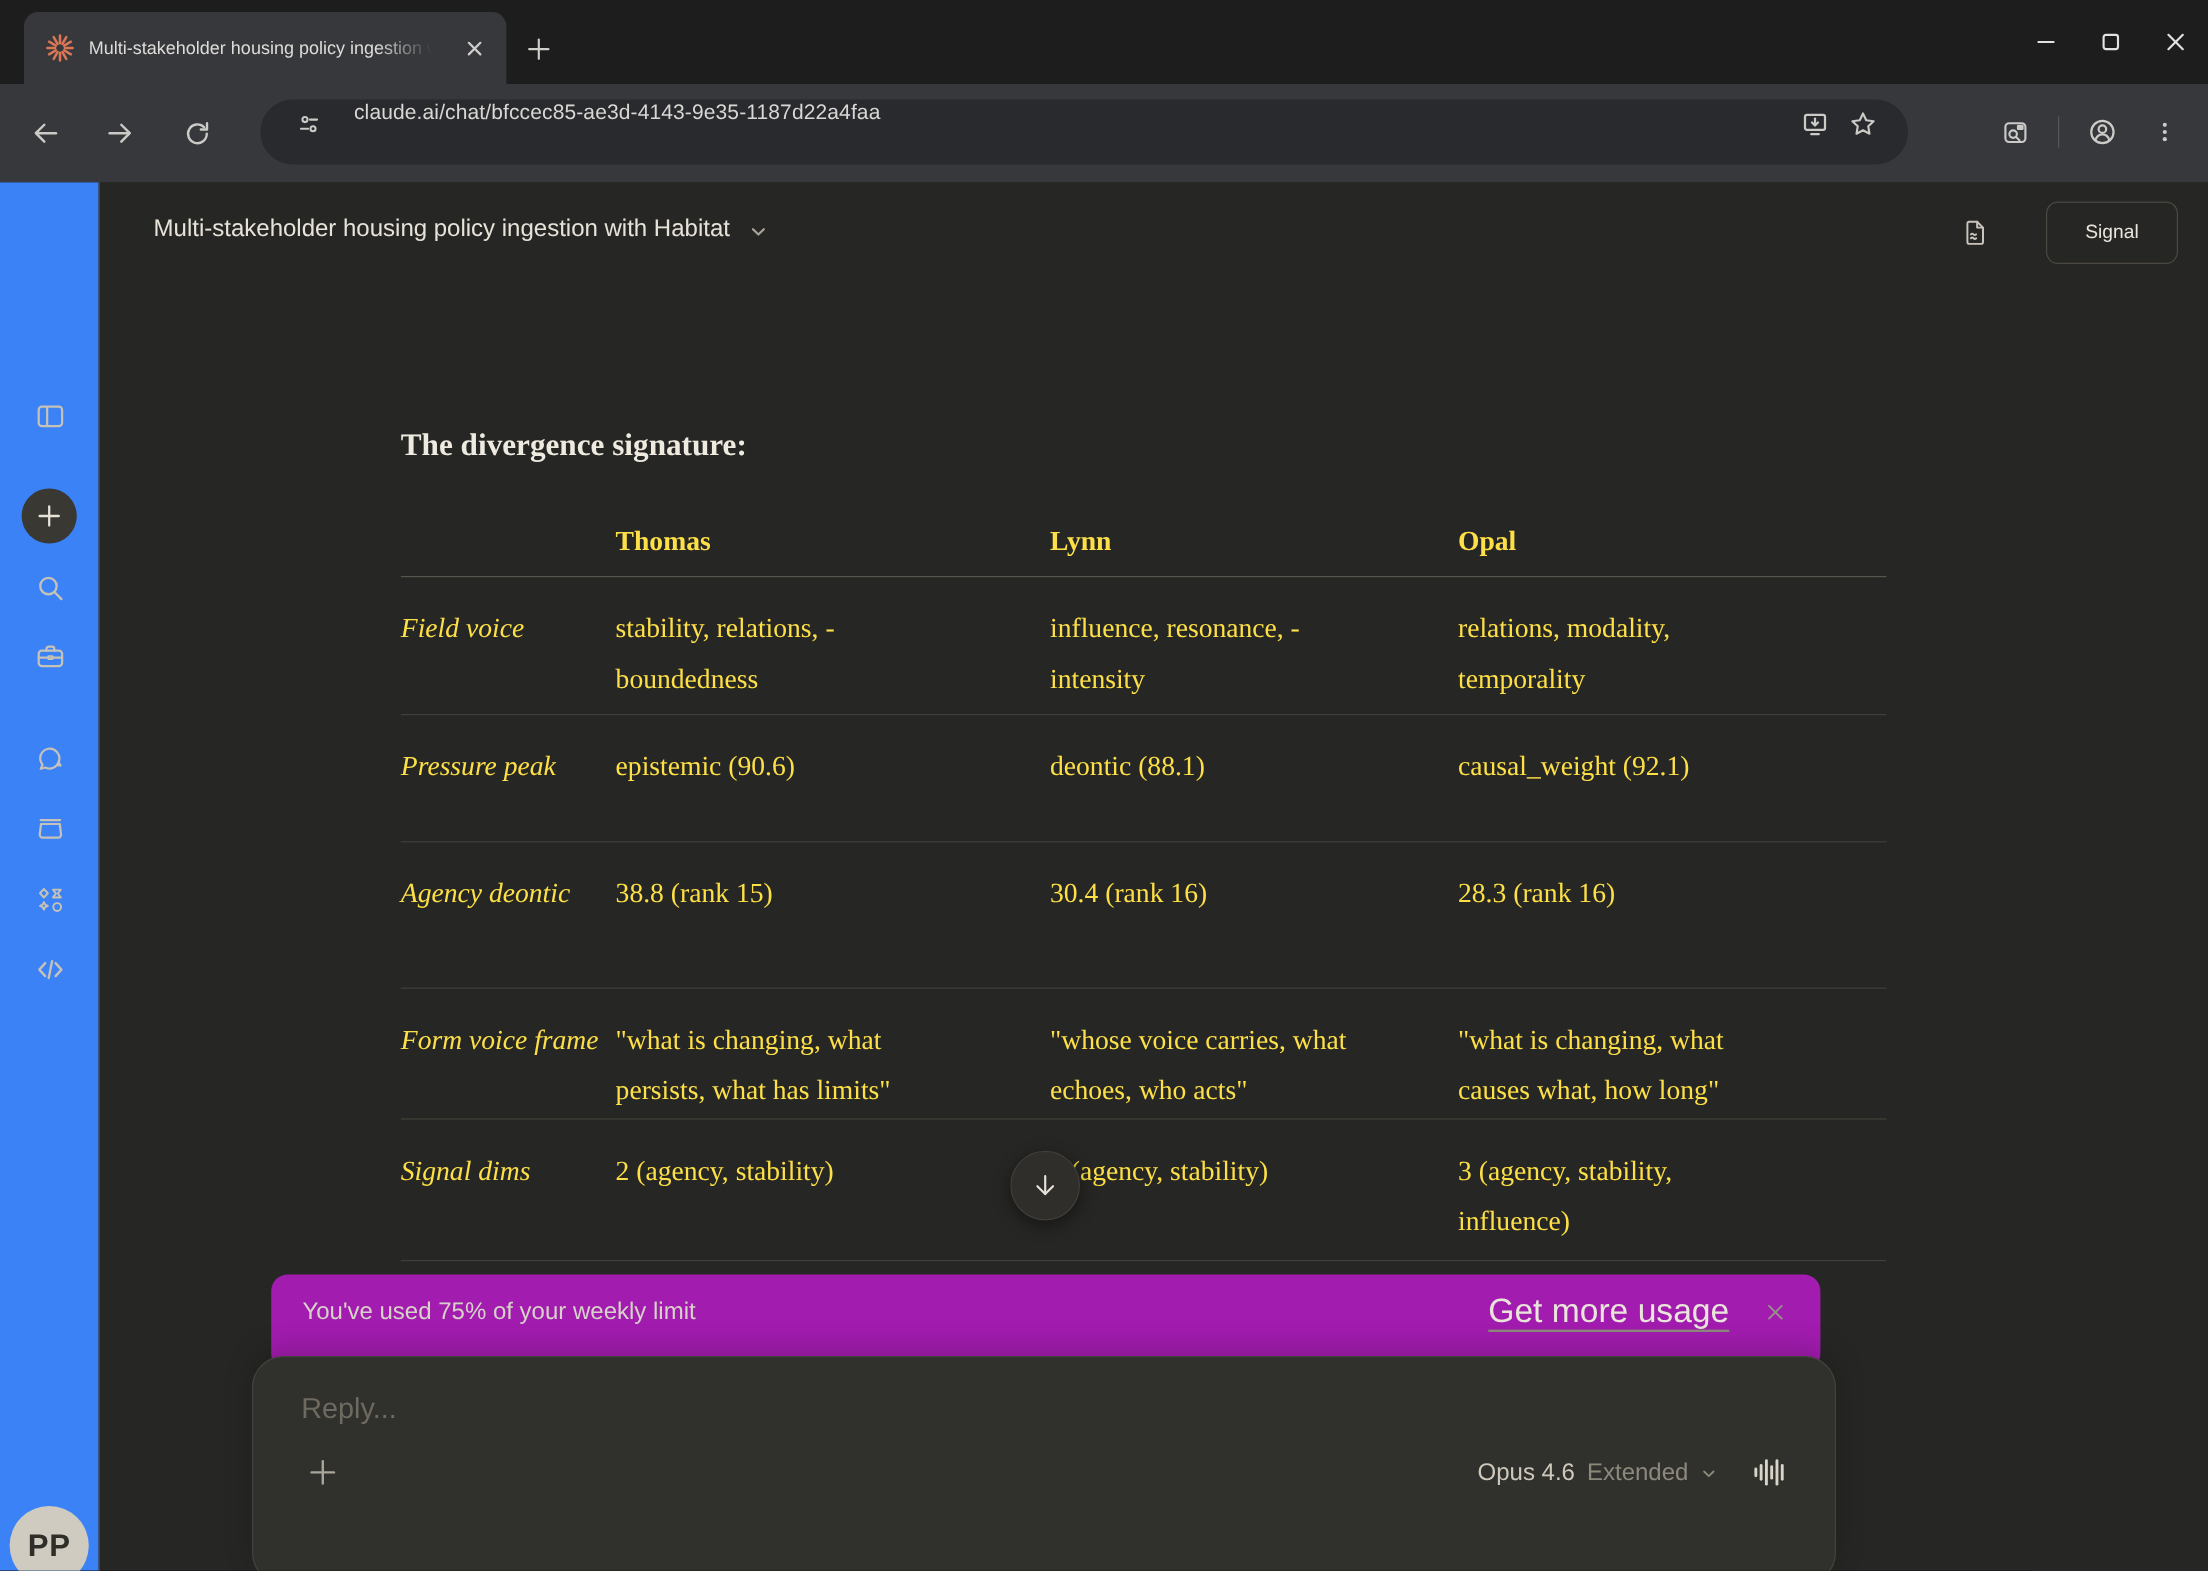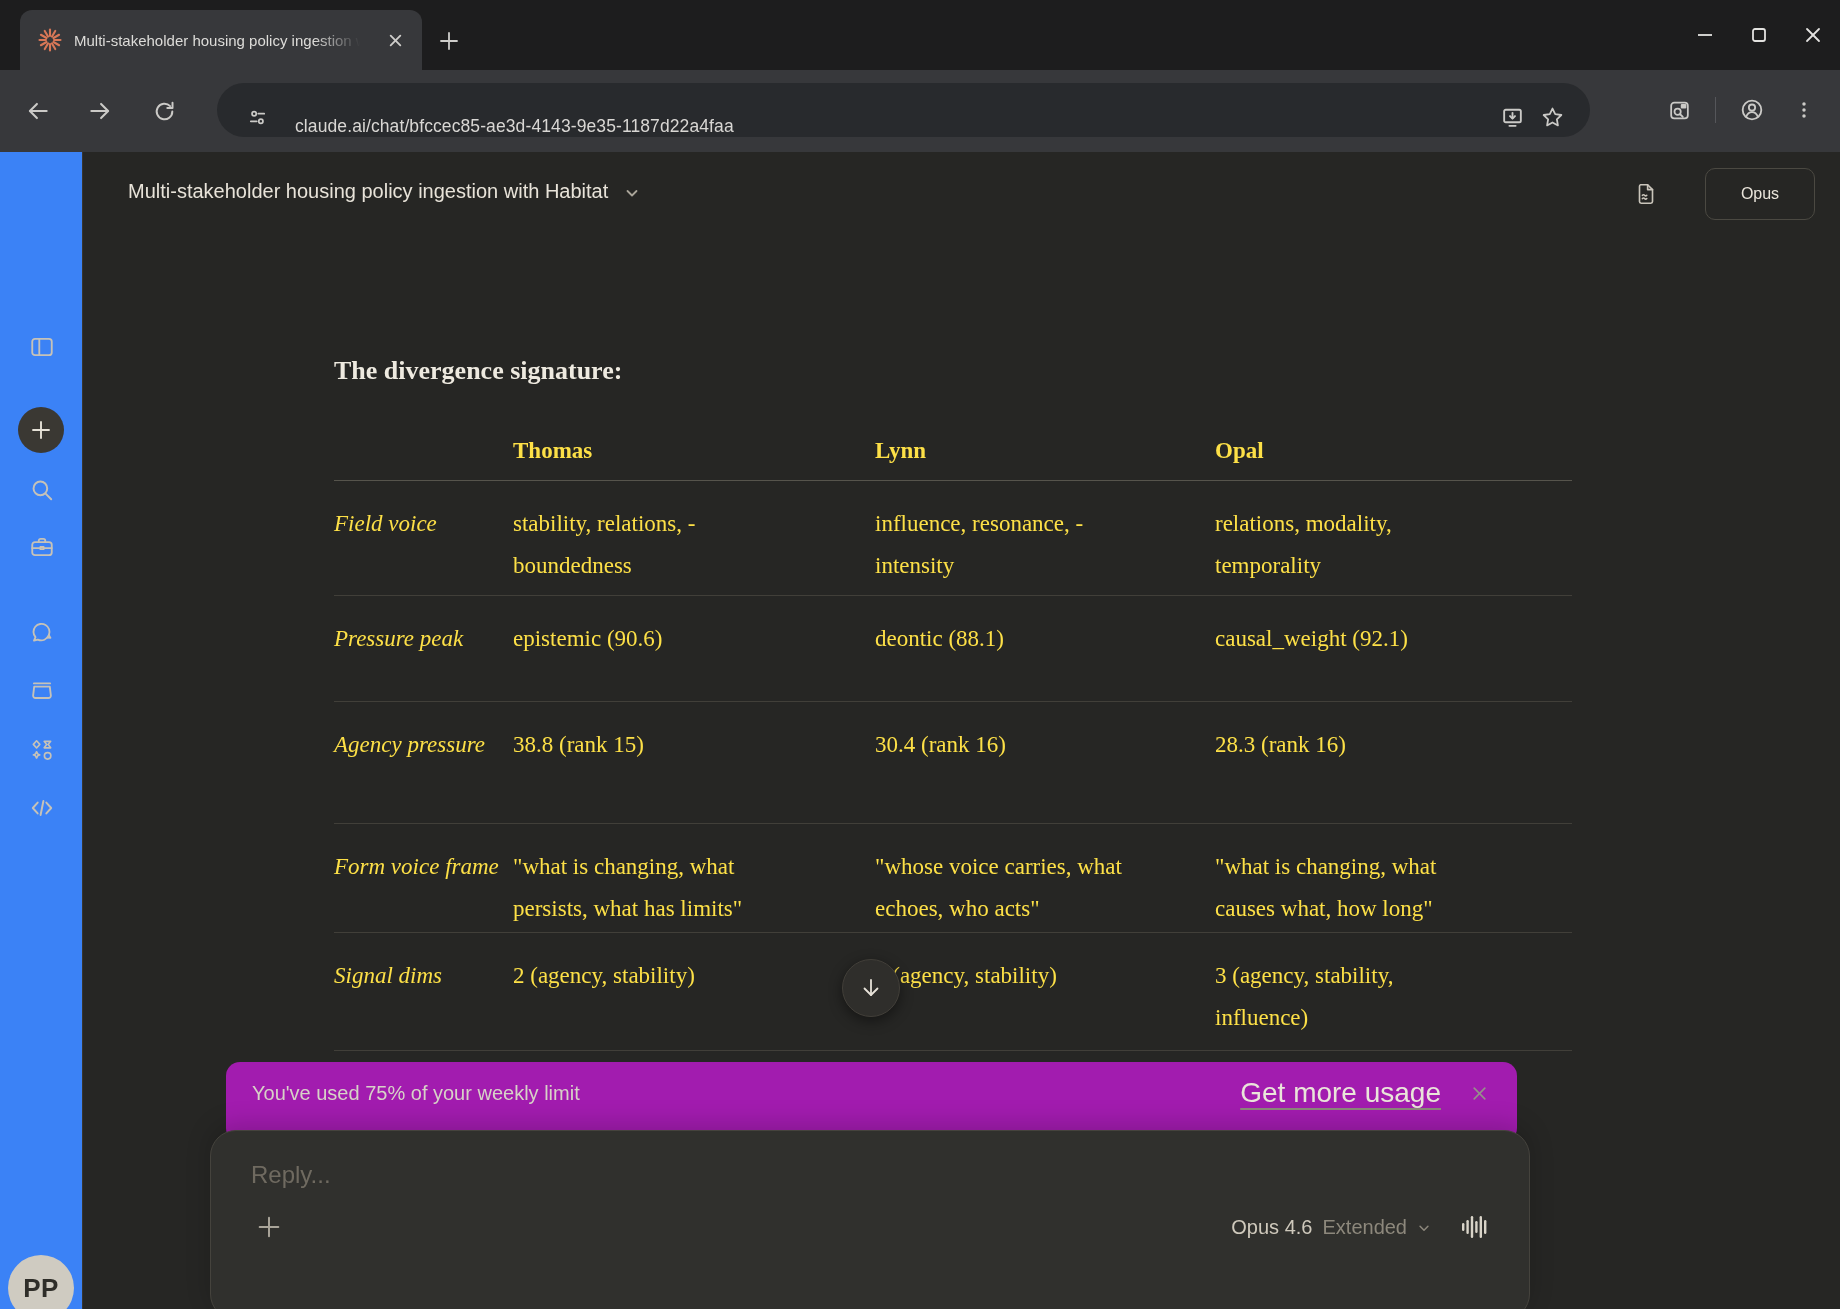--- a/index.html
+++ b/index.html
@@ -27,21 +27,21 @@
   .tab-close { margin-left:auto; width:26px; height:26px; border-radius:6px; display:flex; align-items:center; justify-content:center; color:#cfcecb; }
   .newtab { position:absolute; left:434px; top:26px; width:30px; height:30px; display:flex; align-items:center; justify-content:center; color:#cfcecb; }
   .win-controls { position:absolute; right:0; top:0; height:70px; display:flex; align-items:center; }
   .win-btn { width:54px; height:46px; display:flex; align-items:center; justify-content:center; color:#e3e2e0; }
 
   
   .toolbar { position:absolute; left:0; top:70px; width:1840px; height:82px; background:#37383b; }
   .nav-btn { position:absolute; top:89px; width:44px; height:44px; margin-top:-22px; top:41px; display:flex; align-items:center; justify-content:center; color:#cbcac7; }
   .omnibox {
     position:absolute; left:217px; top:13px; width:1373px; height:54px; border-radius:27px;
-    background:#282a2d; display:flex; align-items:flex-end; padding:0 18px 0 20px;
+    background:#282a2d; display:flex; align-items:flex-start; padding:0 18px 0 20px;
   }
   .url { font-size:17.5px; color:#d9d7d4; margin-left:18px; letter-spacing:.1px; flex:1 1 auto; white-space:nowrap; overflow:hidden; }
   .omni-ic { width:40px; height:40px; display:flex; align-items:center; justify-content:center; color:#cbcac7; }
   .tb-right { position:absolute; right:14px; top:13px; height:54px; display:flex; align-items:center; gap:8px; }
   .tb-right .sep { width:1px; height:26px; background:#55565a; margin:0 6px; }
   .tb-btn { width:44px; height:44px; display:flex; align-items:center; justify-content:center; color:#cbcac7; }
 
   
   .app { position:absolute; left:0; top:152px; width:1840px; height:1157px; background:#262624; }
   .sidebar { position:absolute; left:0; top:0; width:83px; height:1157px; background:#3b82f6; border-right:1px solid #373530; }
@@ -307,21 +307,21 @@
         </span>
       </div>
       <div class="doc-btn">
         <svg width="26" height="26" viewBox="0 0 24 24" stroke="currentColor" stroke-width="1.5" fill="none" stroke-linecap="round" stroke-linejoin="round">
           <path d="M7 3.5h6.5L18 8v11a1.5 1.5 0 0 1-1.5 1.5h-9A1.5 1.5 0 0 1 6 19V5a1.5 1.5 0 0 1 1-1.5z"></path>
           <path d="M13.5 3.5V8H18"></path>
           <path d="M8.7 13.2q1-1.1 2 0t2 0"></path>
             <path d="M8.7 16.2q1-1.1 2 0t2 0"></path>
         </svg>
       </div>
-      <button class="share-btn">Opus</button>
+      <button class="share-btn">Signal</button>
     </div>
 
     <div class="chat">
       <div class="md-heading">The divergence signature:</div>
 
       <div class="dtable">
         <div class="t-row head">
           <div class="t-cell c0"></div>
           <div class="t-cell c1">Thomas</div>
           <div class="t-cell c2">Lynn</div>
@@ -333,21 +333,21 @@
           <div class="t-cell c2">influence, resonance, -intensity</div>
           <div class="t-cell c3">relations, modality, temporality</div>
         </div>
         <div class="t-row r2">
           <div class="t-cell c0">Pressure peak</div>
           <div class="t-cell c1">epistemic (90.6)</div>
           <div class="t-cell c2">deontic (88.1)</div>
           <div class="t-cell c3">causal_weight (92.1)</div>
         </div>
         <div class="t-row r3">
-          <div class="t-cell c0">Agency pressure</div>
+          <div class="t-cell c0">Agency deontic</div>
           <div class="t-cell c1">38.8 (rank 15)</div>
           <div class="t-cell c2">30.4 (rank 16)</div>
           <div class="t-cell c3">28.3 (rank 16)</div>
         </div>
         <div class="t-row r4">
           <div class="t-cell c0">Form voice frame</div>
           <div class="t-cell c1">"what is changing, what persists, what has limits"</div>
           <div class="t-cell c2">"whose voice carries, what echoes, who acts"</div>
           <div class="t-cell c3">"what is changing, what causes what, how long"</div>
         </div>

